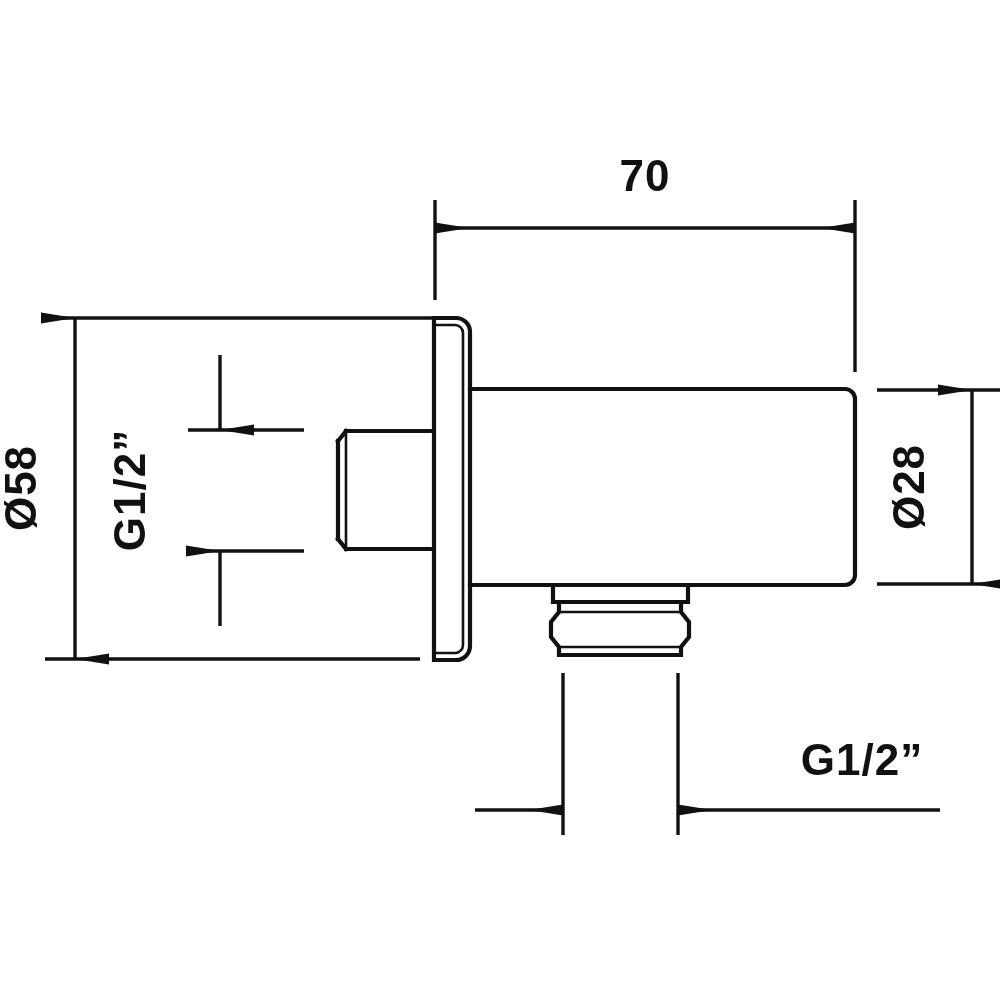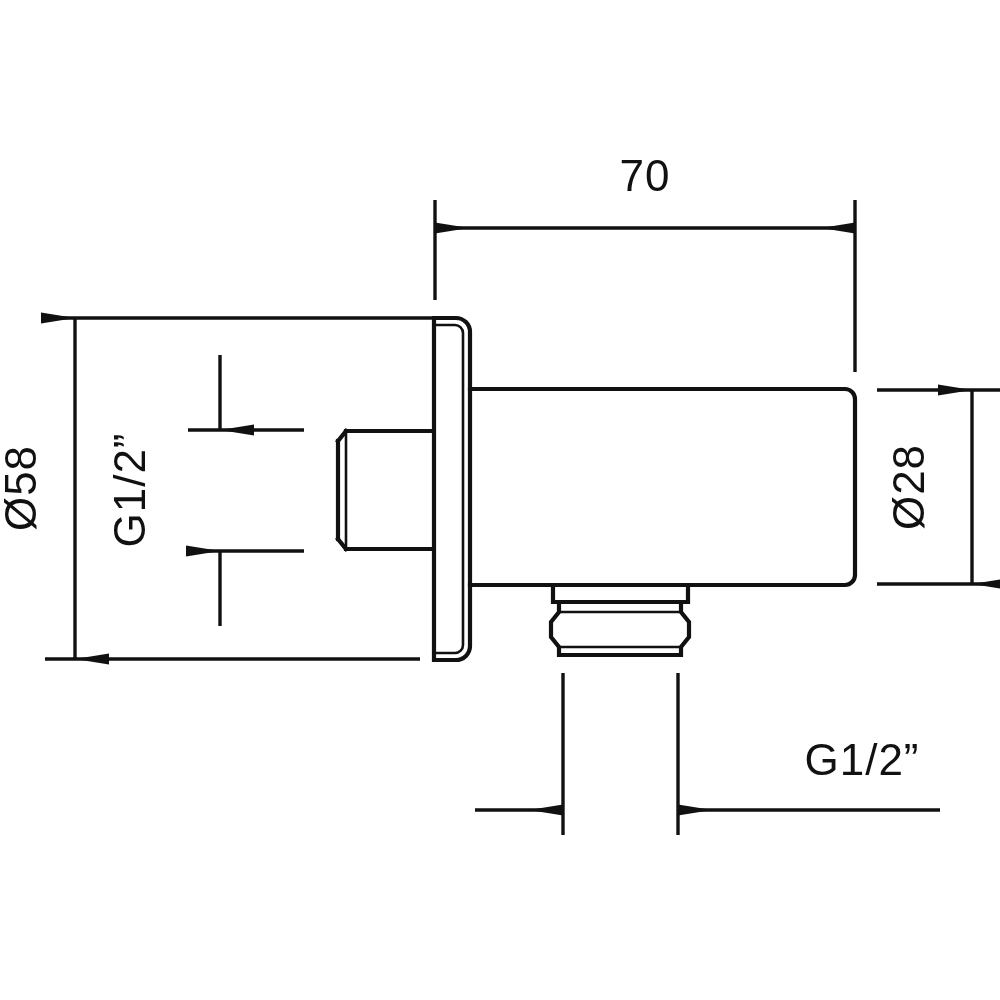--- a/index.html
+++ b/index.html
@@ -10,20 +10,21 @@
   }
   body {
     font-family: "Liberation Sans", sans-serif;
   }
   #drawing-root {
     position: relative;
     width: 1000px;
     height: 1000px;
     background: #ffffff;
     overflow: hidden;
+    font-weight: bold;
   }
   svg#tech-svg {
     display: block;
     width: 1000px;
     height: 1000px;
   }
   .dim-text {
     font-family: "Liberation Sans", sans-serif;
     font-size: 44px;
     letter-spacing: 1px;

